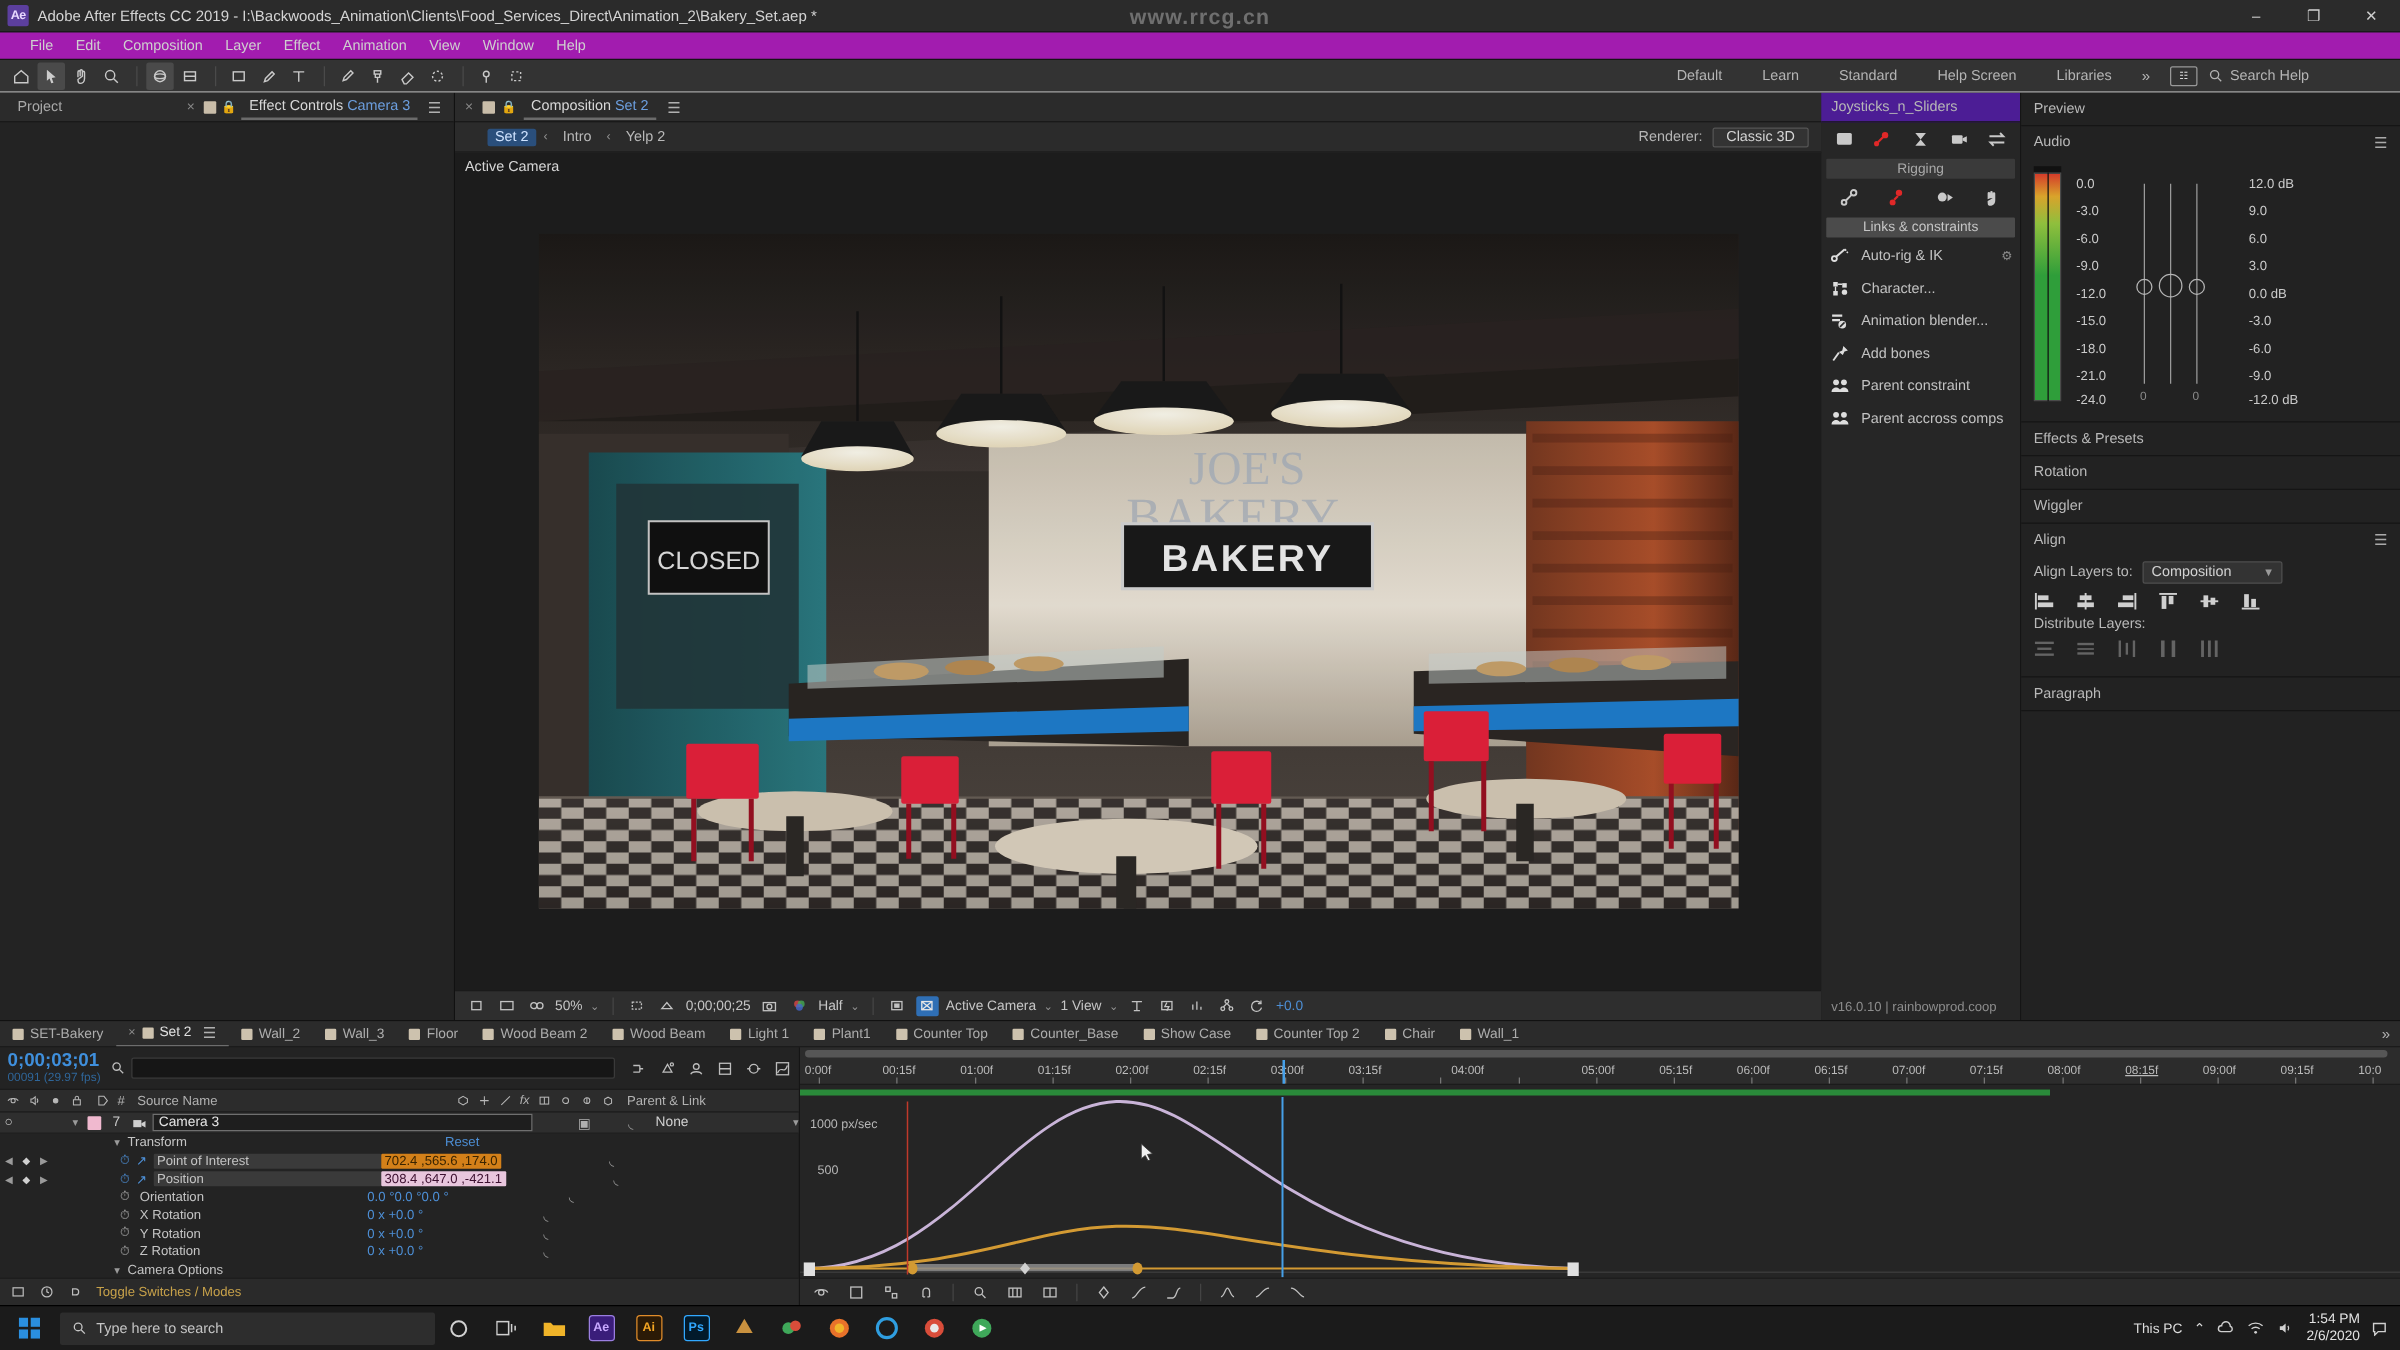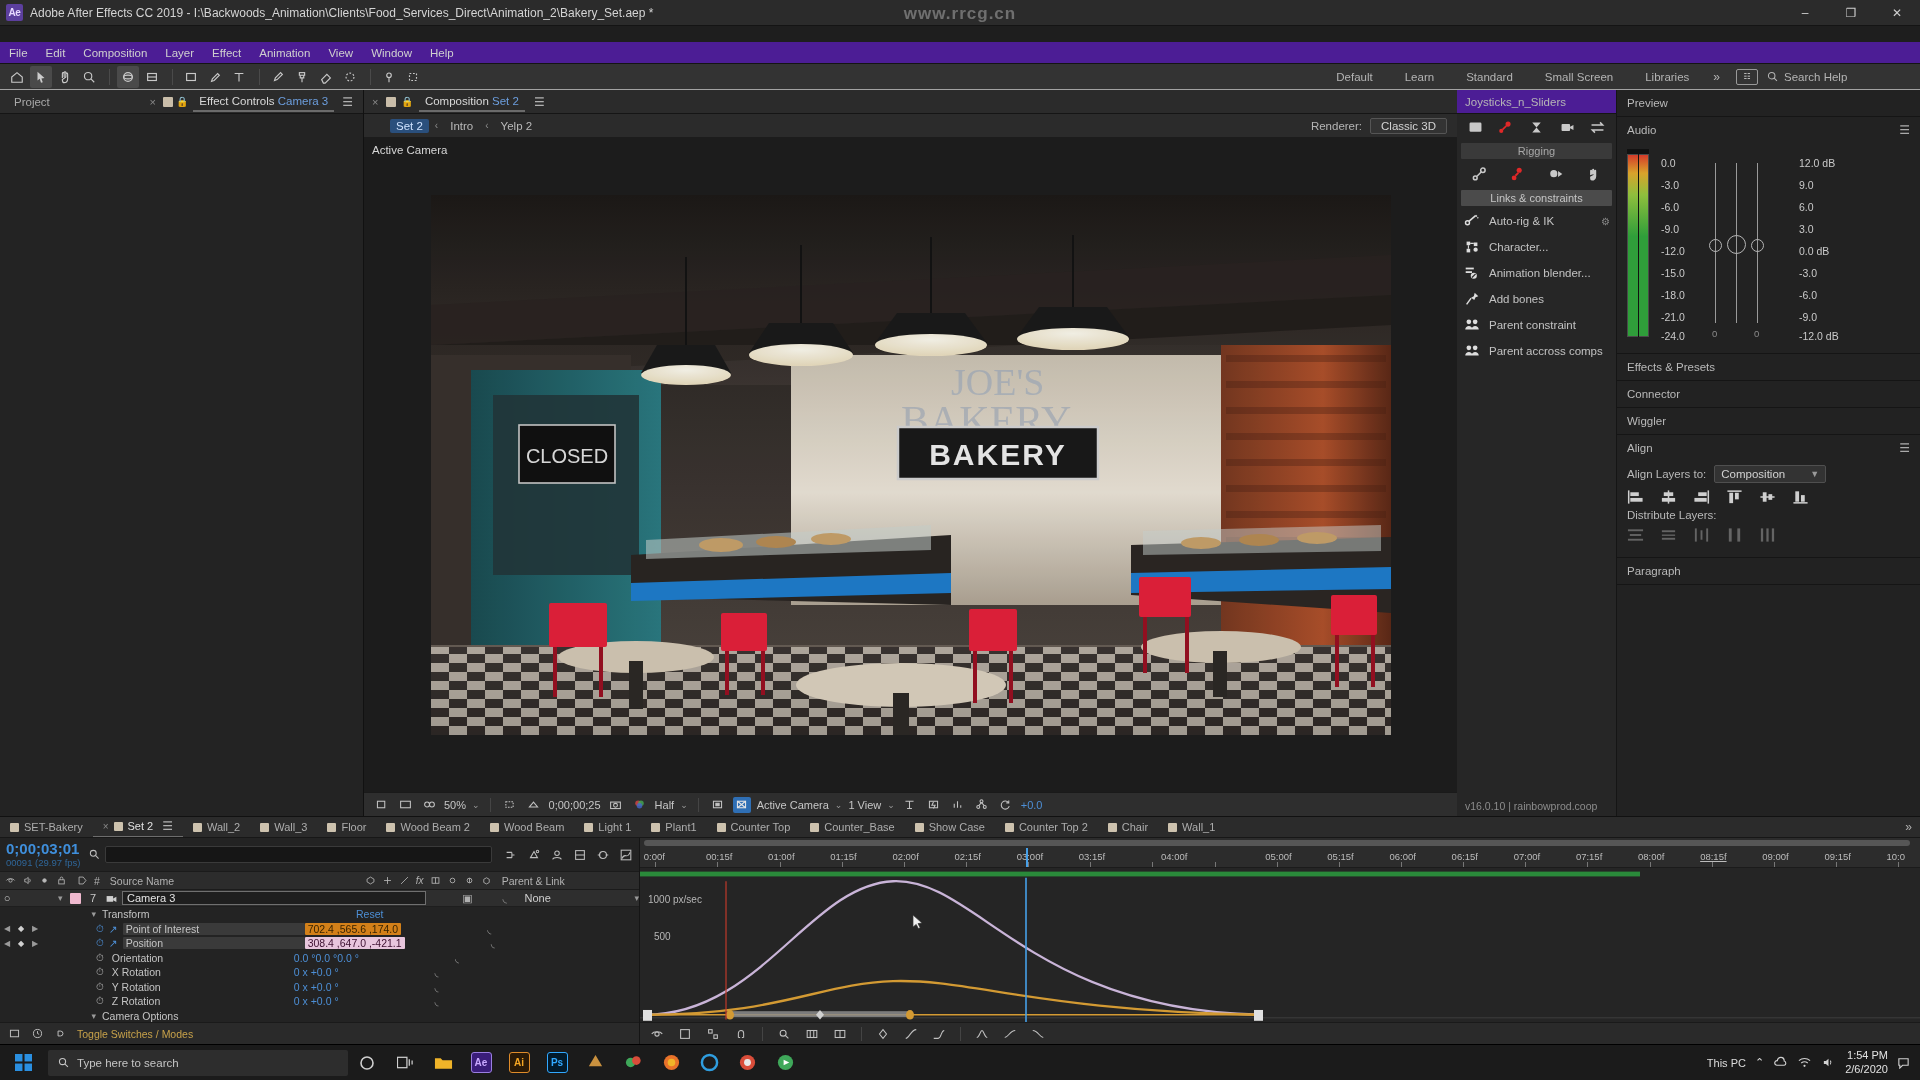--- a/index.html
+++ b/index.html
@@ -12,22 +12,22 @@
     border-bottom:1px solid #141414; position:relative; }
   .ae-logo { width:17px; height:17px; margin:0 7px 0 6px; background:#5c3f9e; color:#e8d9ff;
     font-size:10px; font-weight:bold; display:flex; align-items:center; justify-content:center;
     border-radius:2px; letter-spacing:-0.5px;}
   .title-text { font-size:12px; color:#d4d4d4; white-space:nowrap; }
   .win-btns { margin-left:auto; display:flex; height:26px; }
   .win-btn { width:46px; height:26px; display:flex; align-items:center; justify-content:center;
     font-size:12px; color:#cfcfcf; }
 
   
-  .menubar { height:22px; background:#4c1d95; display:flex; align-items:center;
-    padding-left:0; border-bottom:1px solid #141414; position:relative;margin-top:16px; }
+  .menubar { height:22px; background:#a21caf; display:flex; align-items:center;
+    padding-left:15px; border-bottom:1px solid #141414; position:relative; }
   .menu-item { font-size:11.5px; padding:2px 9px; color:#cfcfcf; white-space:nowrap; }
 
   
   .toolbar { height:26px; background:#333; display:flex; align-items:center;
     border-bottom:1px solid #a3a3a3; position:relative; padding-left:6px; }
   .tool { width:22px; height:22px; display:flex; align-items:center; justify-content:center;
     margin-right:2px; border-radius:2px; color:#c9c9c9; }
   .tool.active { background:#4a4a4a; }
   .tool svg { width:14px; height:14px; fill:none; stroke:#c9c9c9; stroke-width:1.3; }
   .tool-sep { width:1px; height:16px; background:#4a4a4a; margin:0 7px; }
@@ -327,21 +327,21 @@
     <div class="tool">
         <svg viewBox="0 0 16 16">
           <rect x="4" y="4" width="8" height="8" stroke-dasharray="2 2"></rect>
         </svg>
       </div>
 
     <div class="ws-bar">
       <div class="ws-item">Default</div>
       <div class="ws-item">Learn</div>
       <div class="ws-item">Standard</div>
-      <div class="ws-item">Small Screen</div>
+      <div class="ws-item">Help Screen</div>
       <div class="ws-item">Libraries</div>
       <div class="ws-chev">»</div>
       <div class="ws-icon">
           <span>☷</span>
         </div>
       <div class="search-help">
         <svg width="13" height="13" viewBox="0 0 16 16">
             <circle cx="7" cy="7" r="4" fill="none" stroke="#b4b4b4" stroke-width="1.3"></circle>
             <path d="M10 10l3.5 3.5" stroke="#b4b4b4" stroke-width="1.3"></path>
           </svg>
@@ -765,21 +765,21 @@
               <div style="top:140px">-6.0</div>
               <div style="top:162px">-9.0</div>
               <div style="top:181px">-12.0 dB</div>
             </div>
           </div>
         </div>
         <div class="rsect">
           <div class="rsect-title">Effects &amp; Presets</div>
         </div>
         <div class="rsect">
-          <div class="rsect-title">Connector</div>
+          <div class="rsect-title">Rotation</div>
         </div>
         <div class="rsect">
           <div class="rsect-title">Wiggler</div>
         </div>
         <div class="rsect">
           <div class="rsect-title">
             <span>Align</span>
             <span class="hb">☰</span>
           </div>
           <div class="align-body">

